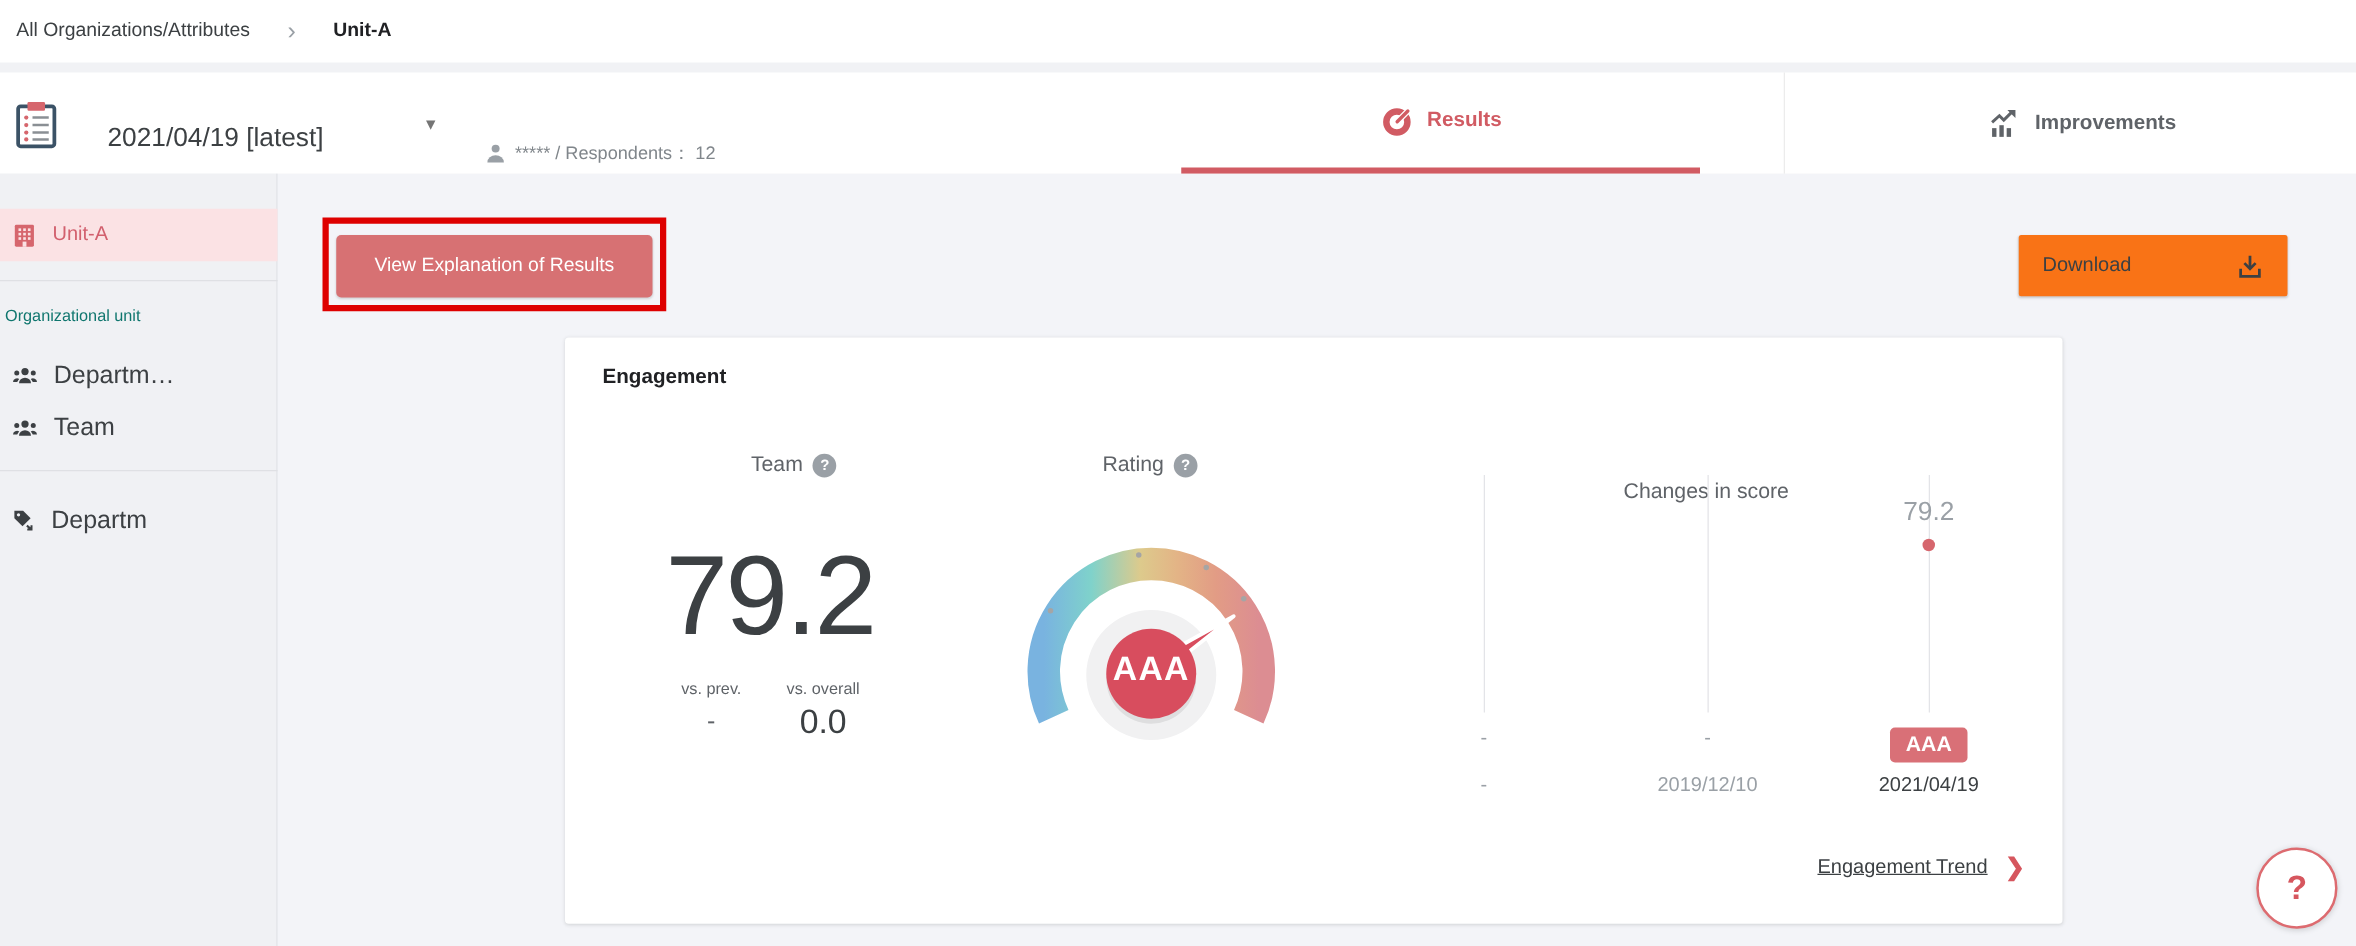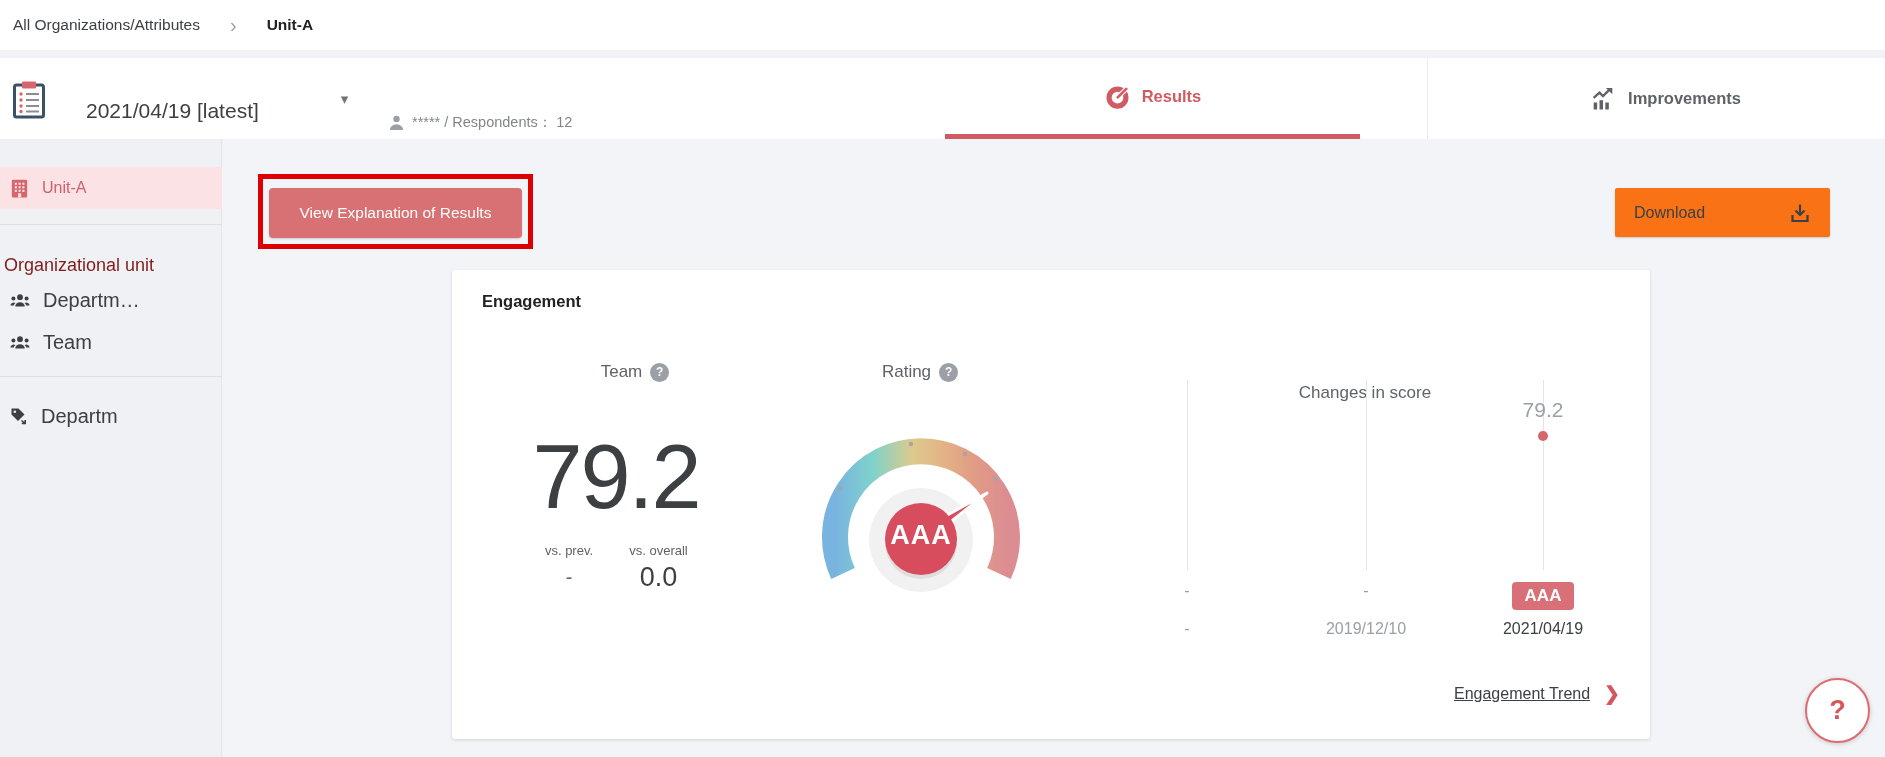--- a/index.html
+++ b/index.html
@@ -30,21 +30,21 @@
 
   
   .content { position:absolute; left:0; top:139px; width:1885px; height:618px; background:#f3f4f8; }
 
   
   .sidebar { position:absolute; left:0; top:139px; width:222px; height:618px; background:#f0f1f4; border-right:1px solid #e2e3e8; }
   .side-row { position:absolute; left:0; width:222px; height:42px; display:flex; align-items:center; gap:13px; padding-left:10px; cursor:pointer; }
   .side-selected { top:28px; background:#fbe2e4; }
   .side-selected .side-text { color:#d2606e; font-size:16px; }
   .side-divider { position:absolute; left:0; width:222px; height:1px; background:#dfe0e4; }
-  .side-section { position:absolute; left:4px; top:116px; font-size:18px; color:#7f1d1d; }
+  .side-section { position:absolute; left:4px; top:106px; font-size:13px; color:#0f766e; }
   .side-text { font-size:20px; color:#3c4043; }
 
   
   .annotation-box { position:absolute; left:258px; top:174px; width:275px; height:75px; border:5px solid #de0000; pointer-events:none; }
   .explain-btn { position:absolute; left:269px; top:188px; width:253px; height:50px; background:#d77173; border:none; border-radius:4px;
                  color:#ffffff; font-size:15.5px; font-family:"Liberation Sans", sans-serif; cursor:pointer; box-shadow:0 1px 2px rgba(0,0,0,.15); }
   .download-btn { position:absolute; left:1615px; top:188px; width:215px; height:49px; background:#f97316; border-radius:2px;
                   box-shadow:0 1px 2px rgba(0,0,0,.18); display:flex; align-items:center; justify-content:space-between;
                   padding:0 19px; cursor:pointer; }
   .download-btn span { font-size:16px; color:#3c4043; }

